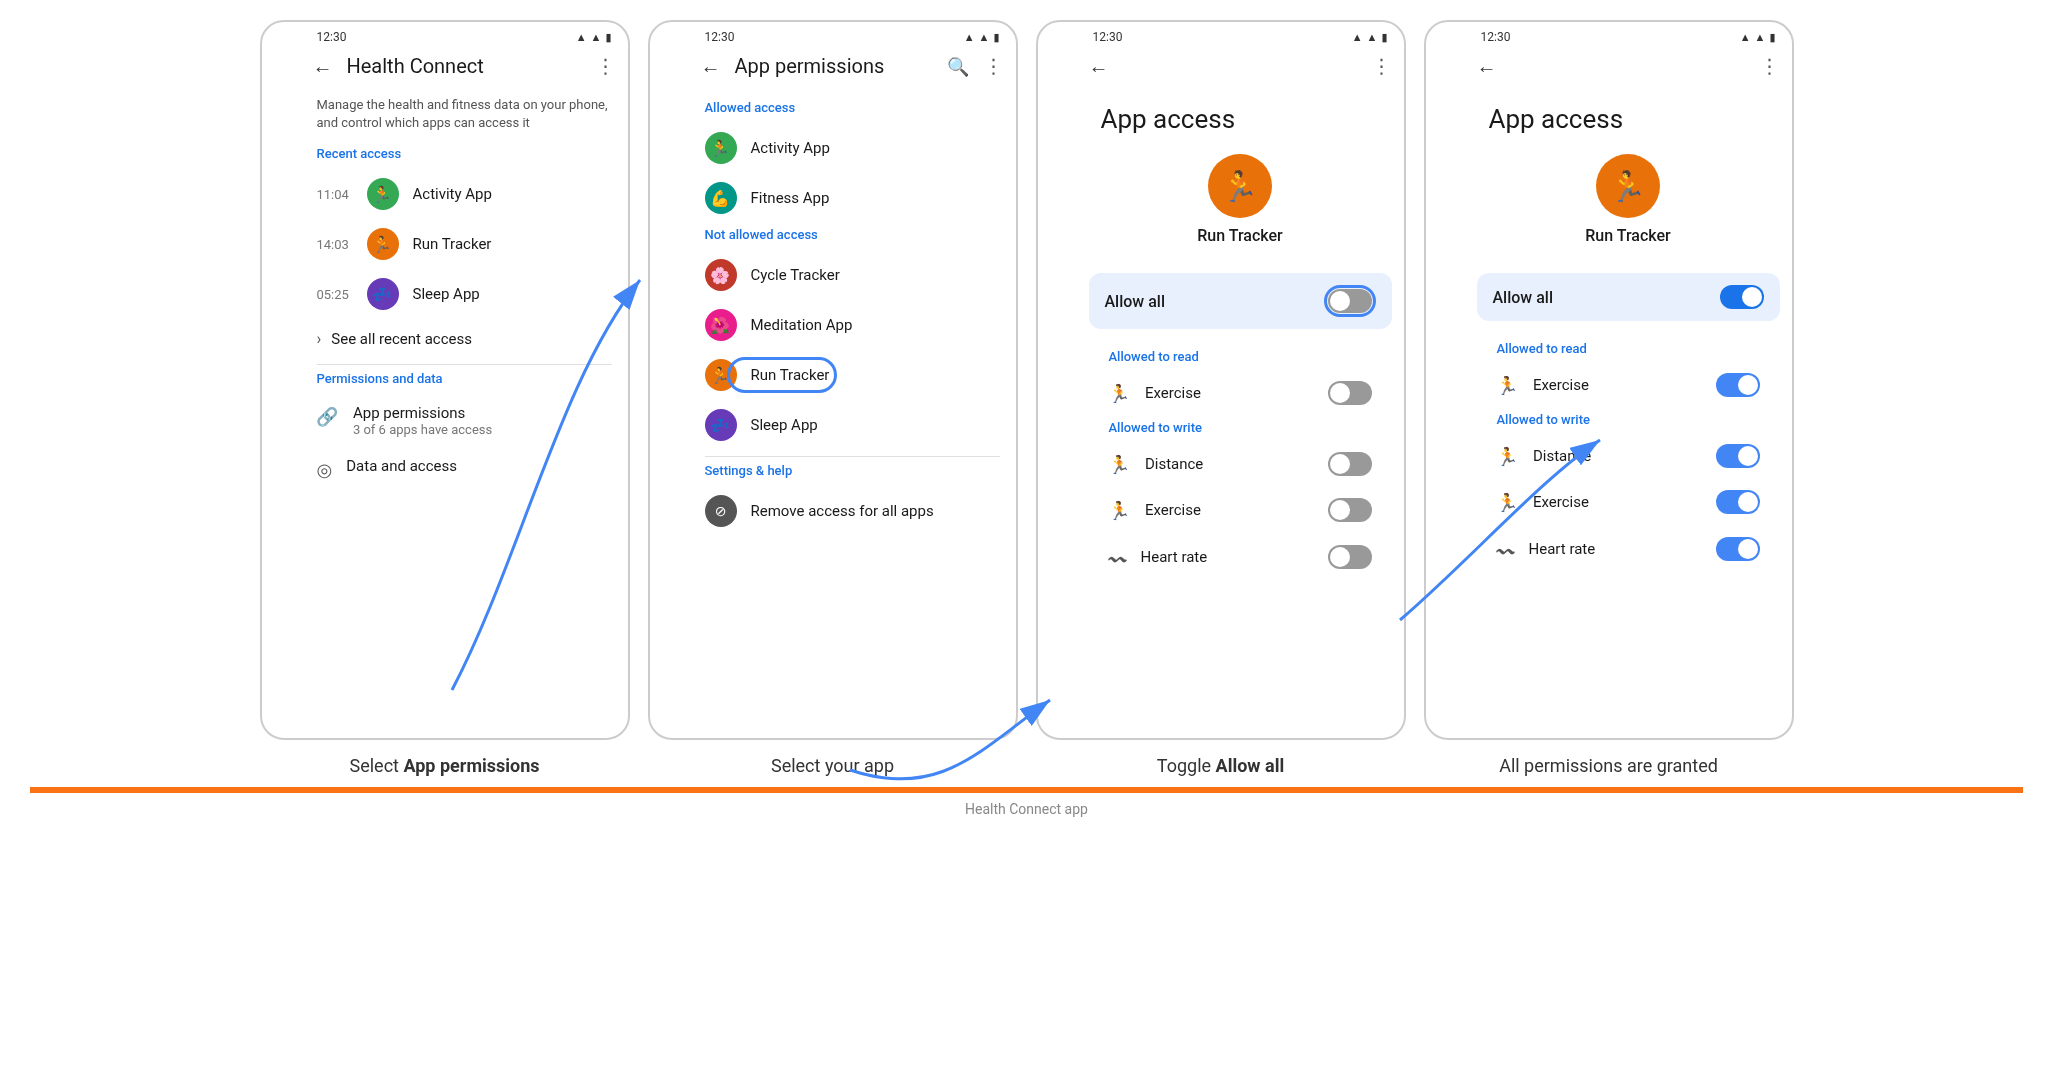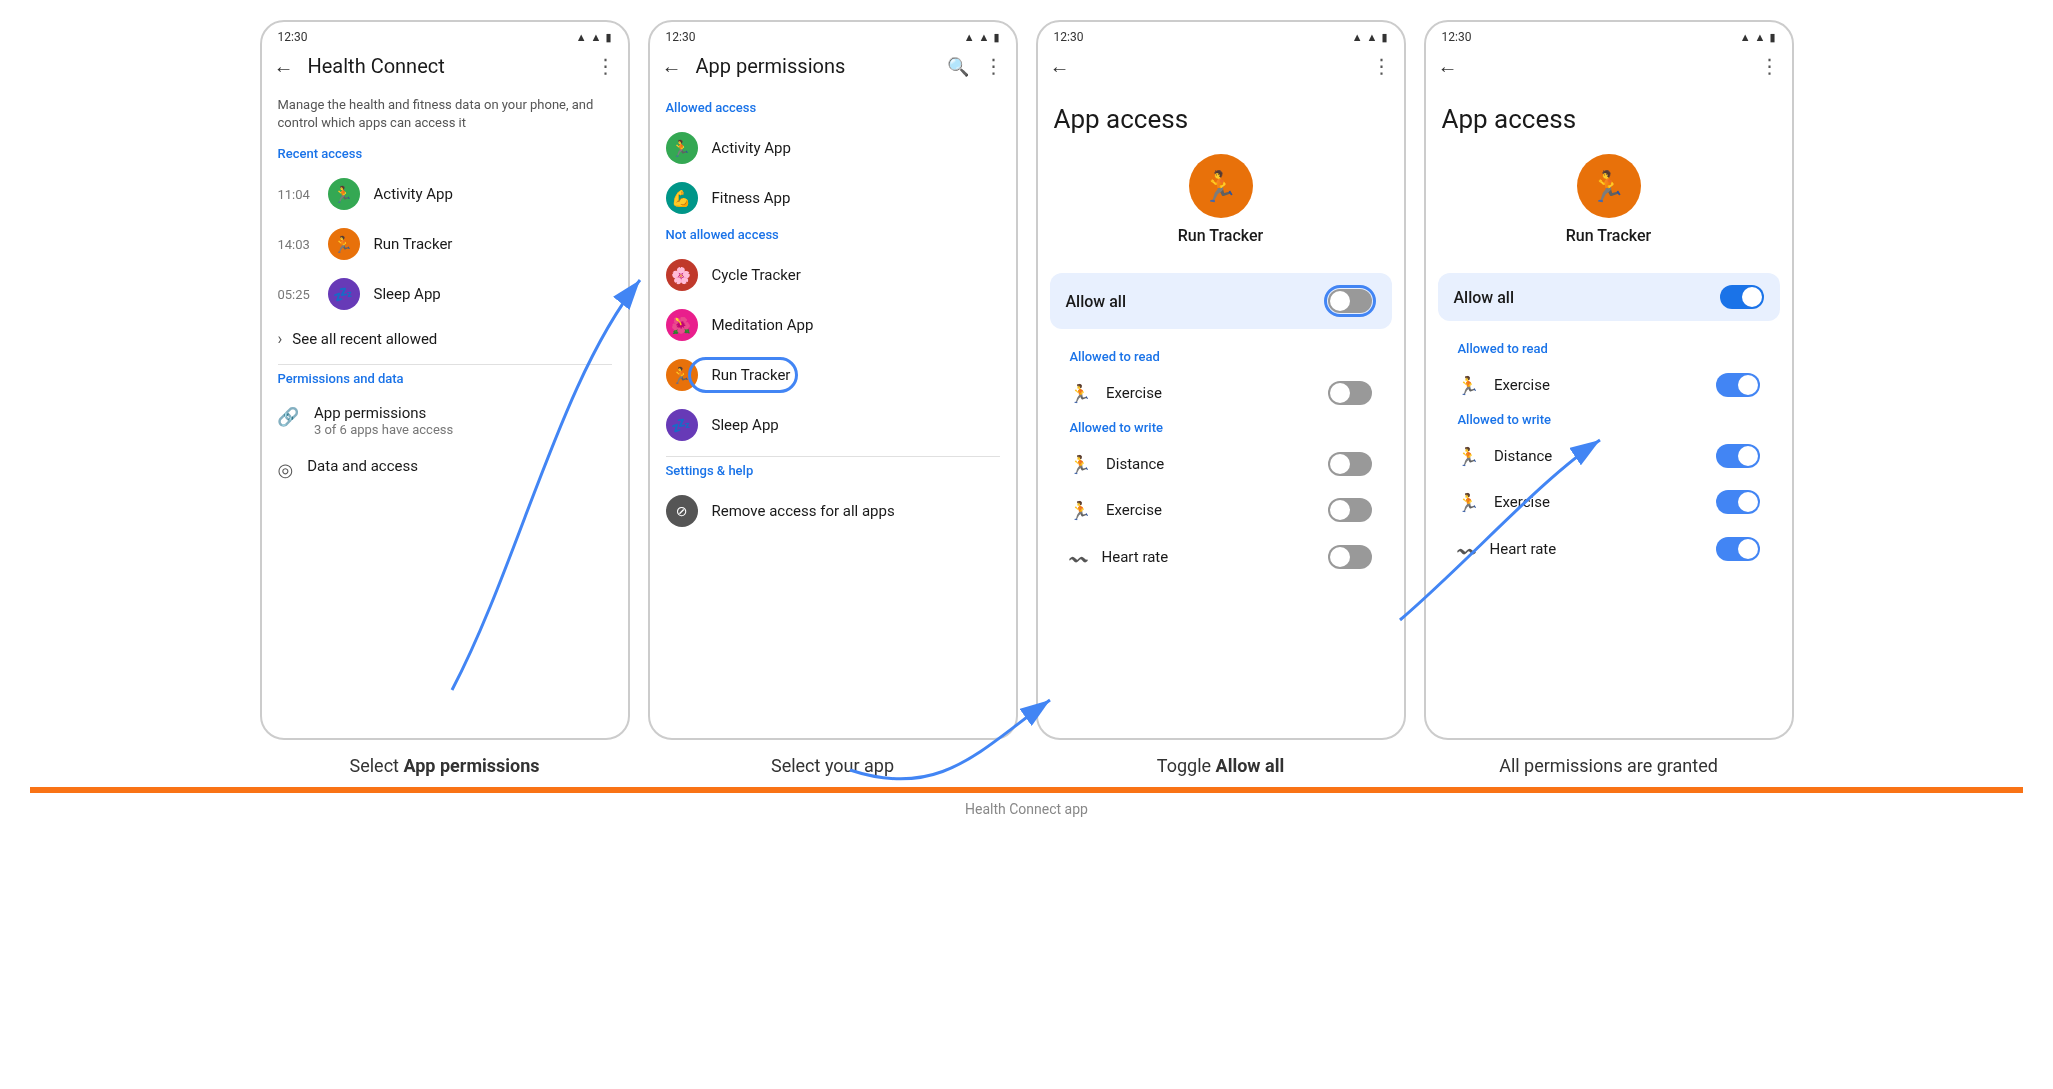--- a/index.html
+++ b/index.html
@@ -25,20 +25,21 @@
 
     .phone-frame {
       width: 370px;
       min-height: 720px;
       border: 2px solid #ccc;
       border-radius: 24px;
       overflow: hidden;
       background: #fff;
       flex-shrink: 0;
       position: relative;
+      padding-left: 39px;
     }
 
     .phone-status-bar {
       display: flex;
       justify-content: space-between;
       align-items: center;
       padding: 8px 16px 4px;
       font-size: 12px;
       color: #333;
     }
@@ -183,20 +184,21 @@
       font-size: 13px;
       color: #777;
     }
 
     
     .app-access-title {
       font-size: 26px;
       font-weight: 400;
       color: #1a1a1a;
       padding: 16px 16px 20px;
+      margin-left: 8px;
     }
 
     .app-icon-large {
       width: 64px;
       height: 64px;
       border-radius: 50%;
       display: flex;
       align-items: center;
       justify-content: center;
       font-size: 30px;
@@ -377,21 +379,21 @@
           <div class="app-icon icon-orange">🏃</div>
           <span class="item-label">Run Tracker</span>
         </div>
         <div class="list-item">
           <span class="time-text">05:25</span>
           <div class="app-icon icon-purple">💤</div>
           <span class="item-label">Sleep App</span>
         </div>
         <div class="see-all">
           <span class="chevron">›</span>
-          <span>See all recent allowed</span>
+          <span>See all recent access</span>
         </div>
         <div class="divider"></div>
         <div class="section-label">Permissions and data</div>
         <div class="permissions-item">
           <span class="perm-icon">🔗</span>
           <div class="perm-text">
             <div class="perm-title">App permissions</div>
             <div class="perm-sub">3 of 6 apps have access</div>
           </div>
         </div>

